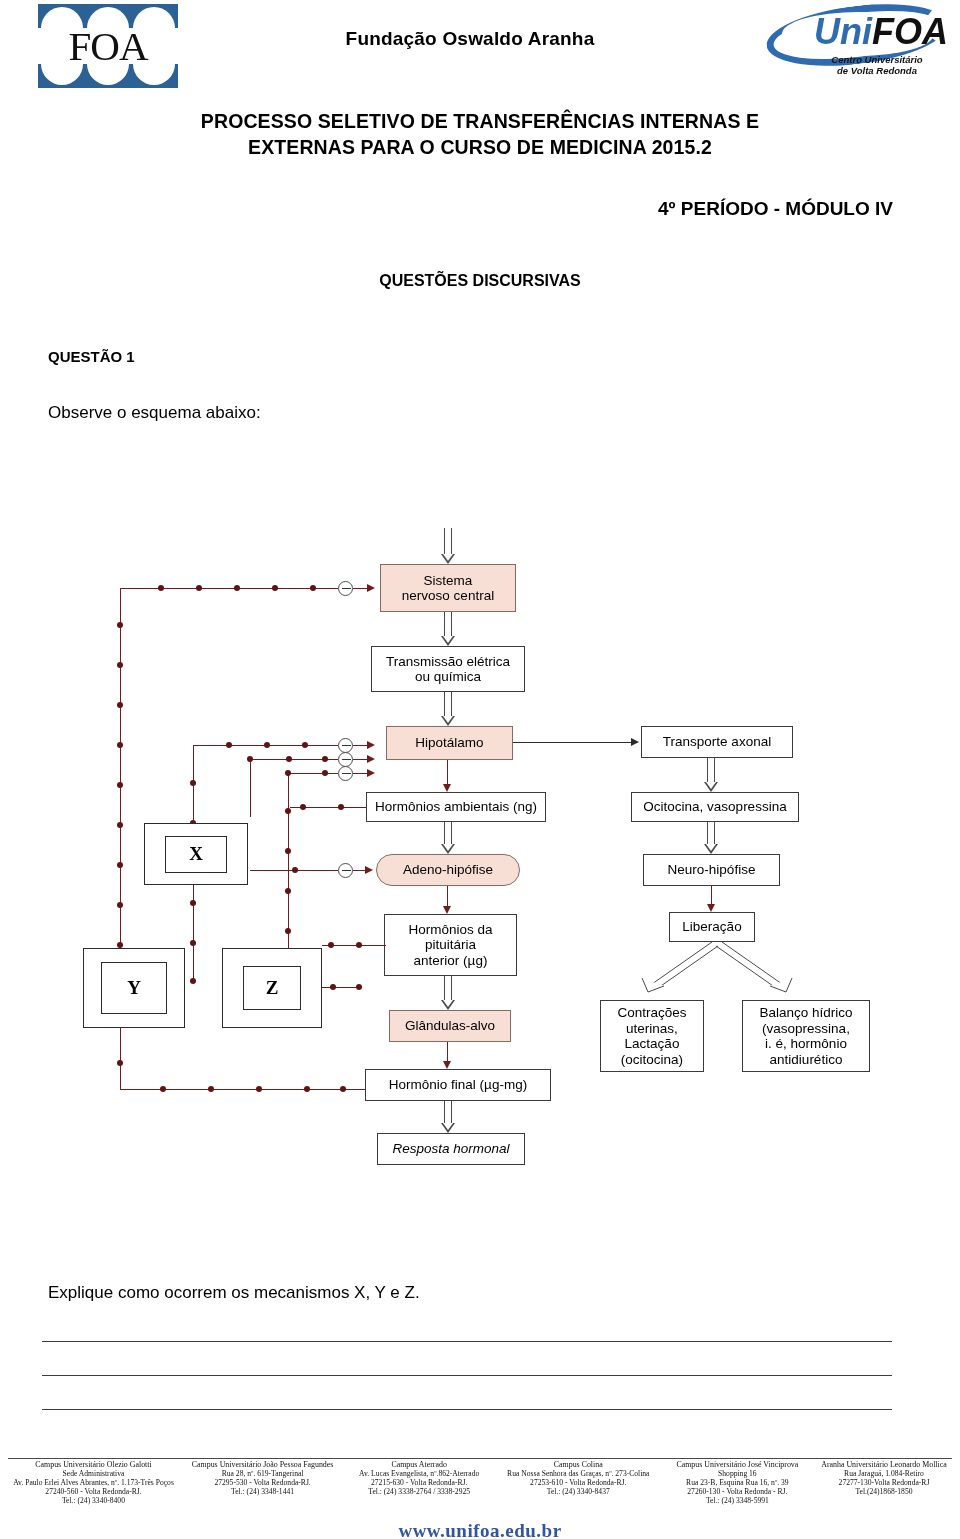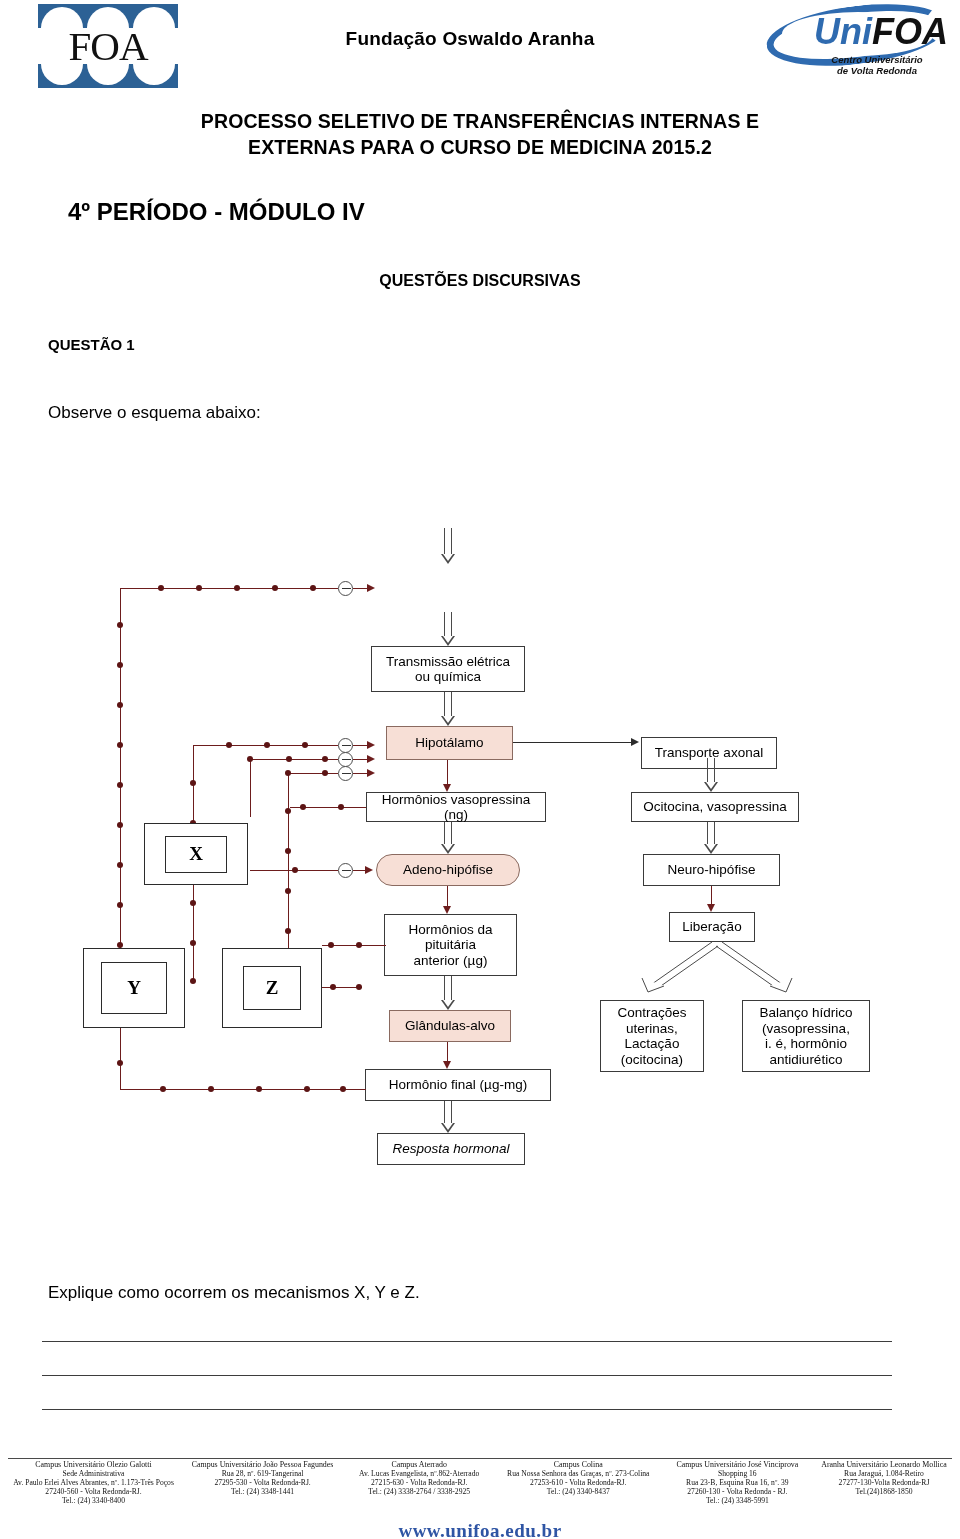--- a/index.html
+++ b/index.html
@@ -67,29 +67,29 @@
     text-align:center; color:#111;
   }
 
   
   #exam-title {
     position:absolute; left:60px; top:108px; width:840px;
     text-align:center; font-size:19.5px; font-weight:bold; line-height:26px;
     letter-spacing:.1px;
   }
   #period-line {
-    position:absolute; left:68px; top:198px; width:840px;
-    text-align:left; font-size:24px; font-weight:bold;
+    position:absolute; left:53px; top:198px; width:840px;
+    text-align:right; font-size:19px; font-weight:bold;
   }
   #section-label {
     position:absolute; left:60px; top:272px; width:840px;
     text-align:center; font-size:16px; font-weight:bold;
   }
   #question-label {
-    position:absolute; left:48px; top:336px;
+    position:absolute; left:48px; top:348px;
     font-size:15px; font-weight:bold;
   }
   #prompt-observe {
     position:absolute; left:48px; top:403px;
     font-size:17px;
   }
   #prompt-explain {
     position:absolute; left:48px; top:1283px;
     font-size:17px;
   }
@@ -252,20 +252,24 @@
 <div id="prompt-observe">Observe o esquema abaixo:</div>
 
 <div id="diagram">
 
 
   <div class="harrow" style="left:441px; top:88px; height:36px;">
     <div class="shaft"></div>
       <div class="head"></div>
   </div>
 
+  <div class="node pink" style="left:380px; top:124px; width:136px; height:48px;">
+    <span style="white-space:pre-line">Sistema
+nervoso central</span>
+  </div>
 
   <div class="harrow" style="left:441px; top:172px; height:34px;">
     <div class="shaft"></div>
       <div class="head"></div>
   </div>
 
   <div class="node" style="left:371px; top:206px; width:154px; height:46px;">
     <span style="white-space:pre-line">Transmissão elétrica
 ou química</span>
   </div>
@@ -278,21 +282,21 @@
   <div class="node pink" style="left:386px; top:286px; width:127px; height:34px;">
     <span>Hipotálamo</span>
   </div>
 
   <div class="sarrow" style="left:443px; top:320px; height:32px;">
     <div class="shaft"></div>
       <div class="head"></div>
   </div>
 
   <div class="node" style="left:366px; top:352px; width:180px; height:30px;">
-    <span>Hormônios vasopressina (ng)</span>
+    <span>Hormônios ambientais (ng)</span>
   </div>
 
   <div class="harrow" style="left:441px; top:382px; height:32px;">
     <div class="shaft"></div>
       <div class="head"></div>
   </div>
 
   <div class="node pink" style="left:376px; top:414px; width:144px; height:32px;border-radius:16px;">
     <span>Adeno-hipófise</span>
   </div>
@@ -331,21 +335,21 @@
       <div class="head"></div>
   </div>
 
   <div class="node" style="left:377px; top:693px; width:148px; height:32px;font-style:italic;">
     <span>Resposta hormonal</span>
   </div>
 
   <div class="bk-h" style="left:513px; top:302px; width:118px;"></div>
   <div class="bk-arrowhead" style="left:631px; top:298px;"></div>
 
-  <div class="node" style="left:641px; top:297px; width:136px; height:32px;align-items:center;">
+  <div class="node" style="left:641px; top:286px; width:152px; height:32px;align-items:center;">
     <span>Transporte axonal</span>
   </div>
 
   <div class="harrow" style="left:704px; top:318px; height:34px;">
     <div class="shaft"></div>
       <div class="head"></div>
   </div>
 
   <div class="node" style="left:631px; top:352px; width:168px; height:30px;">
     <span>Ocitocina, vasopressina</span>

